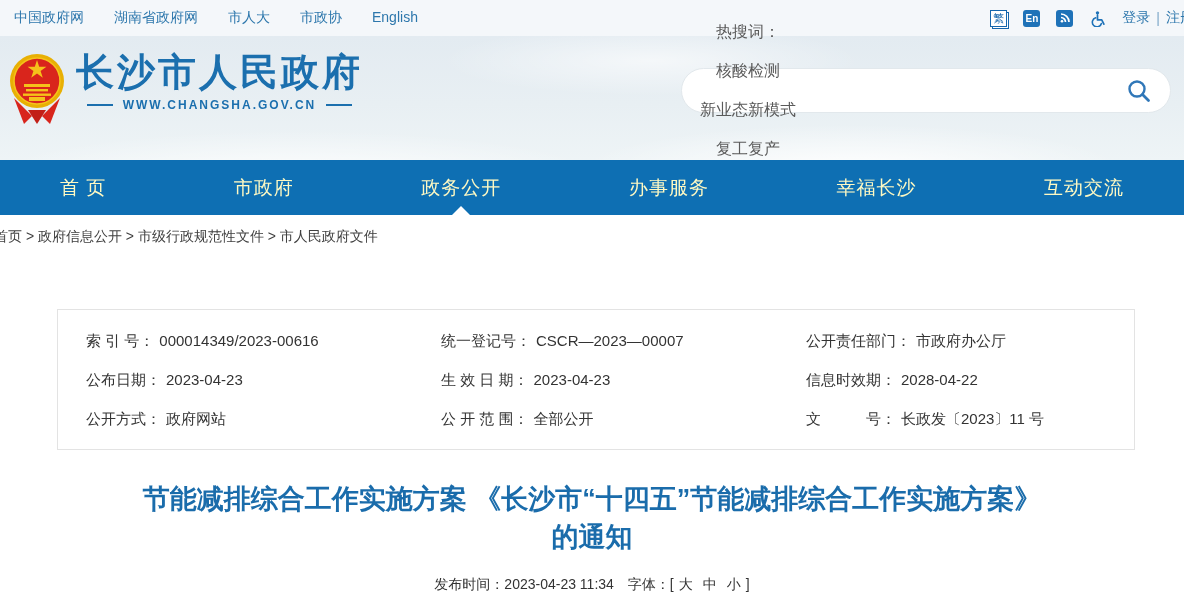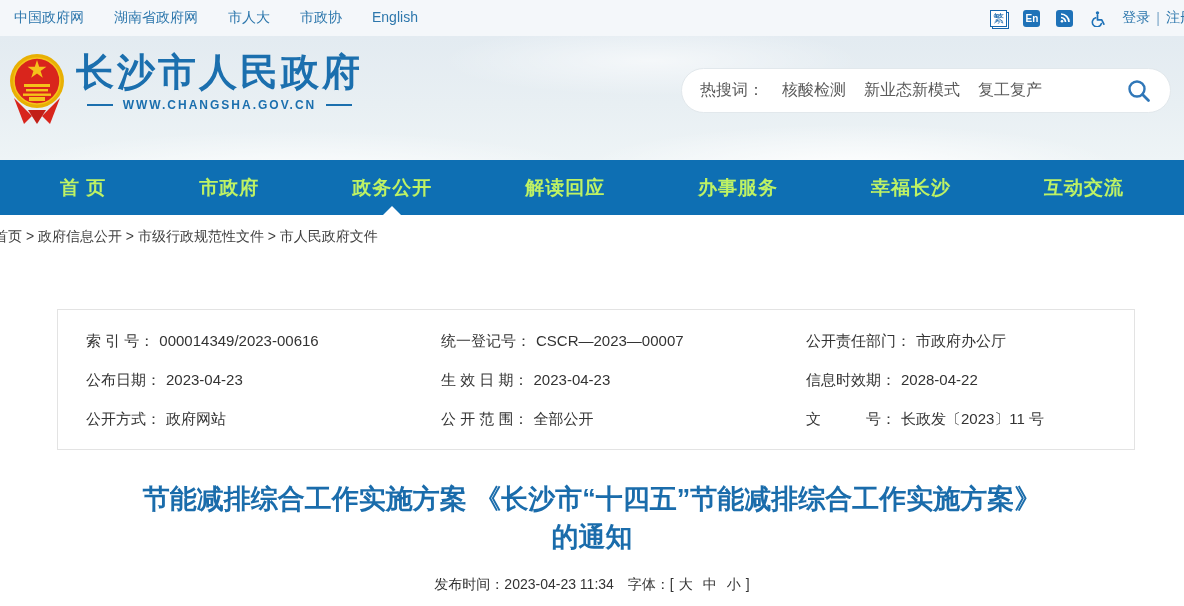--- a/index.html
+++ b/index.html
@@ -30,27 +30,27 @@
   }
   .brand { position:absolute; left:8px; top:14px; display:flex; }
   .emblem { width:58px; height:78px; }
   .brand-text { margin-left:10px; }
   .site-name { color:#1b6fae; font-size:38px; font-weight:bold; letter-spacing:3px; line-height:44px; }
   .site-url { margin-top:4px; display:flex; align-items:center; justify-content:center; color:#1b6fae; font-size:12px; font-weight:bold; letter-spacing:2px; }
   .site-url .dash { display:inline-block; width:26px; height:2px; background:#1b6fae; margin:0 10px; }
 
   .search-box { position:absolute; right:13px; top:32px; width:490px; height:45px; background:#ffffff;
     border:1px solid #e2e8ec; border-radius:23px; display:flex; align-items:center; padding:0 18px; cursor:text; }
-  .search-text { display:flex; align-items:center; gap:18px; font-size:16px; color:#5a5a5a; white-space:nowrap; }
+  .search-text { display:flex; align-items:center; gap:18px; font-size:16px; color:#5a5a5a; white-space:nowrap;flex-direction:column; }
   .search-text .hotword { color:#5a5a5a; text-decoration:none; cursor:pointer; }
   .search-btn { margin-left:auto; background:none; border:none; cursor:pointer; display:flex; align-items:center; }
 
   
   .mainnav { position:relative; height:55px; background:#0e6fb3; display:flex; align-items:center; justify-content:space-between; padding:0 60px; }
-  .nav-item { position:relative; color:#bef264; font-size:19px; font-weight:bold; text-decoration:none; cursor:pointer; height:55px; display:flex; align-items:center; letter-spacing:1px; }
+  .nav-item { position:relative; color:#fef9c3; font-size:19px; font-weight:normal; text-decoration:none; cursor:pointer; height:55px; display:flex; align-items:center; letter-spacing:1px; }
   .nav-item .tri { display:none; }
   .nav-item.active .tri { display:block; position:absolute; left:50%; bottom:0; transform:translateX(-50%);
     width:0; height:0; border-left:9px solid transparent; border-right:9px solid transparent; border-bottom:9px solid #ffffff; }
 
   
   .breadcrumb-bar { height:44px; background:#ffffff; display:flex; align-items:center; }
   .breadcrumb { margin-left:-6px; font-size:14px; color:#404040; }
 
   
   .meta-box { margin:50px 49px 0 57px; width:1078px; border:1px solid #e3e3e3; background:#fff; padding:12px 0 10px 0; }
@@ -150,23 +150,20 @@
         <span>首 页</span>
       </a>
     <a class="nav-item">
         <span>市政府</span>
       </a>
     <a class="nav-item active">
         <span>政务公开</span>
         <span class="tri"></span>
       </a>
     <a class="nav-item">
-        <span>解读回应</span>
-      </a>
-    <a class="nav-item">
         <span>办事服务</span>
       </a>
     <a class="nav-item">
         <span>幸福长沙</span>
       </a>
     <a class="nav-item">
         <span>互动交流</span>
       </a>
   </div>
 

